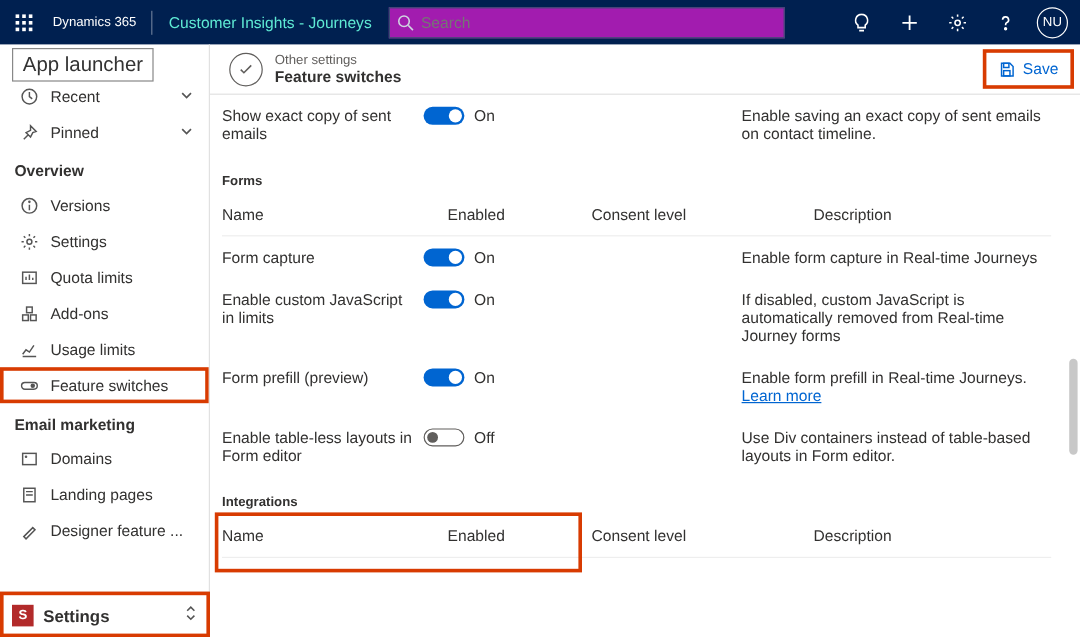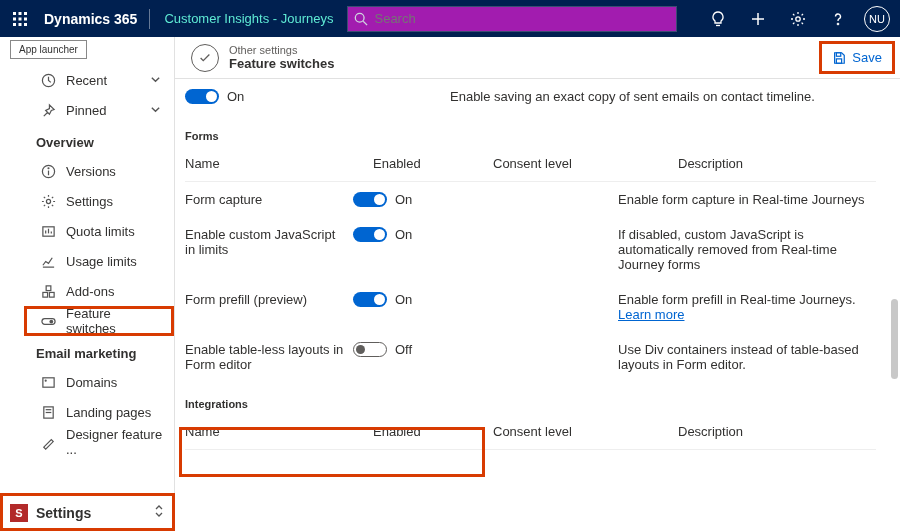--- a/index.html
+++ b/index.html
@@ -2,37 +2,37 @@
 <html><head>
 <meta charset="utf-8">
 <style>
   * { box-sizing: border-box; margin: 0; padding: 0; font-family: "Segoe UI", Arial, sans-serif; }
   body { width: 900px; height: 531px; overflow: hidden; background: #fff; font-size: 13px; color: #323130; position: relative; }
 
   
   .topbar { height: 37px; background: #002050; color: #fff; display: flex; align-items: center; }
   .waffle { width: 40px; height: 37px; display:flex; align-items:center; justify-content:center; }
   .waffle svg { width:16px; height:16px; fill:#fff; }
-  .brand { font-weight:700; font-size:14px; padding:0 12px 0 4px; }
+  .brand { font-weight:400; font-size:11px; padding:0 12px 0 4px; }
   .divider { width:1px; height:20px; background:rgba(255,255,255,0.4); }
   .product { padding:0 14px; font-size:13px; color:#5eead4; }
   .searchbox { flex:0 0 330px; height:26px; background:#a21caf; border:1px solid #3b4d73; display:flex; align-items:center; padding:0 6px; }
   .searchbox svg { width:14px; height:14px; fill:#cfd4e0; margin-right:6px; }
   .searchbox input { background:transparent; border:none; outline:none; color:#cfd4e0; font-size:13px; flex:1; }
   .topbar .spacer { flex:1; }
   .topicon { width:40px; height:37px; display:flex; align-items:center; justify-content:center; }
   .topicon svg { width:16px; height:16px; fill:#fff; stroke:#fff; }
   .avatar { width:26px; height:26px; border-radius:50%; border:1px solid #fff; display:flex; align-items:center; justify-content:center; font-size:11px; color:#fff; margin:0 10px 0 6px; }
 
   
-  .applauncher { position:absolute; top:40px; left:10px; background:#fff; border:1px solid #888; padding:3px 8px; font-size:10px; color:#333; z-index:10; }
+  .applauncher { position:absolute; top:40px; left:10px; background:#fff; border:1px solid #888; padding:3px 8px; font-size:17px; color:#333; z-index:10; }
 
   
   .shell { display:flex; height:494px; }
-  .sidebar { width:175px; border-right:1px solid #e1e1e1; padding-top:28px; overflow:hidden;padding-left:24px; }
+  .sidebar { width:175px; border-right:1px solid #e1e1e1; padding-top:28px; overflow:hidden; }
   .content { flex:1; display:flex; flex-direction:column; position:relative; }
 
   
   .side-item { display:flex; align-items:center; height:30px; padding:0 10px 0 14px; color:#323130; cursor:pointer; }
   .side-item .icon { width:20px; display:flex; align-items:center; justify-content:center; margin-right:8px; }
   .side-item .icon svg { width:15px; height:15px; stroke:#555; fill:none; stroke-width:1.3; }
   .side-item .label { flex:1; font-size:13px; }
   .side-item .chev { width:14px; }
   .side-item .chev svg { width:11px; height:11px; stroke:#555; fill:none; stroke-width:1.5; }
   .side-heading { padding:10px 14px 6px 12px; font-weight:600; font-size:13px; color:#323130; }
@@ -187,35 +187,35 @@
             <line x1="5" y1="10" x2="5" y2="7"></line>
             <line x1="8" y1="10" x2="8" y2="5"></line>
             <line x1="11" y1="10" x2="11" y2="8"></line>
           </svg>
         </span>
       <span class="label">Quota limits</span>
     </div>
     <div class="side-item">
       <span class="icon">
           <svg viewBox="0 0 16 16">
-            <path d="M2 12l3-4 3 2 4-6"></path>
-            <path d="M2 14h12"></path>
-          </svg>
-        </span>
-      <span class="label">Usage limits</span>
-    </div>
-    <div class="side-item">
-      <span class="icon">
-          <svg viewBox="0 0 16 16">
             <rect x="2" y="9" width="5" height="5"></rect>
             <rect x="9" y="9" width="5" height="5"></rect>
             <rect x="5.5" y="2" width="5" height="5"></rect>
           </svg>
         </span>
       <span class="label">Add-ons</span>
+    </div>
+    <div class="side-item">
+      <span class="icon">
+          <svg viewBox="0 0 16 16">
+            <path d="M2 12l3-4 3 2 4-6"></path>
+            <path d="M2 14h12"></path>
+          </svg>
+        </span>
+      <span class="label">Usage limits</span>
     </div>
     <div class="side-item highlight">
       <span class="icon">
           <svg viewBox="0 0 16 16">
             <rect x="1" y="5" width="14" height="6" rx="3"></rect>
             <circle cx="11" cy="8" r="2" fill="#555" stroke="none"></circle>
           </svg>
         </span>
       <span class="label">Feature switches</span>
     </div>
@@ -269,20 +269,21 @@
             <rect x="5" y="9" width="6" height="5"></rect>
           </svg>
         <span>Save</span>
       </div>
     </div>
 
     <div class="body-scroll">
       <div class="settings-grid">
 
         <div class="row">
+          <div class="col-name">Show exact copy of sent emails</div>
           <div class="col-enabled">
             <div class="toggle on"></div>
             <span>On</span>
           </div>
           <div class="col-consent"></div>
           <div class="col-desc">Enable saving an exact copy of sent emails on contact timeline.</div>
         </div>
 
         <div class="section-title">Forms</div>
         <div class="row headrow">

